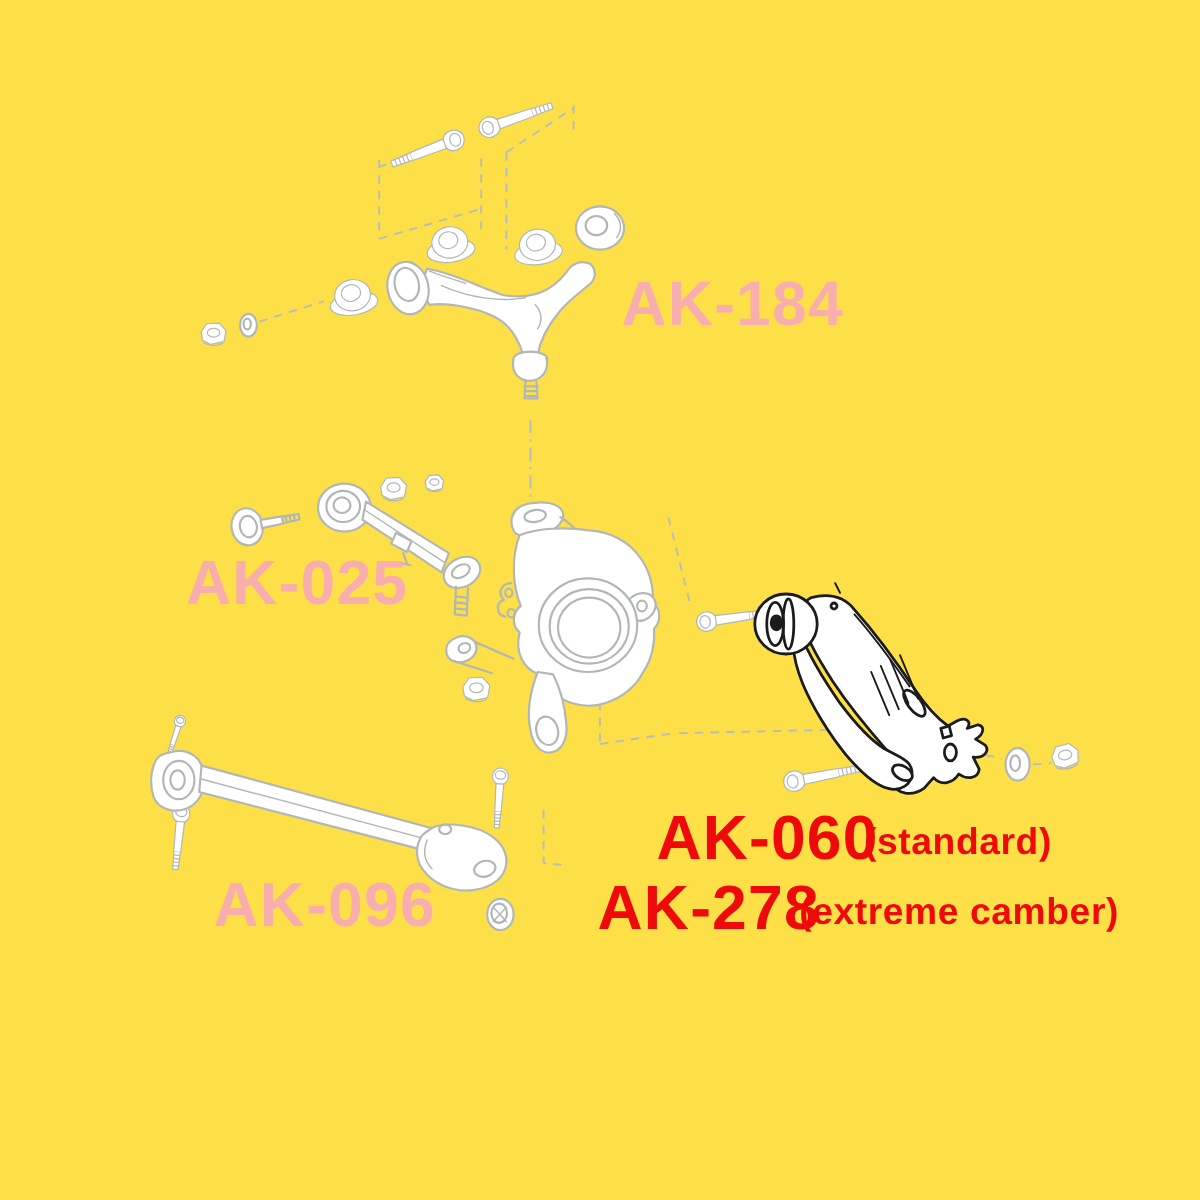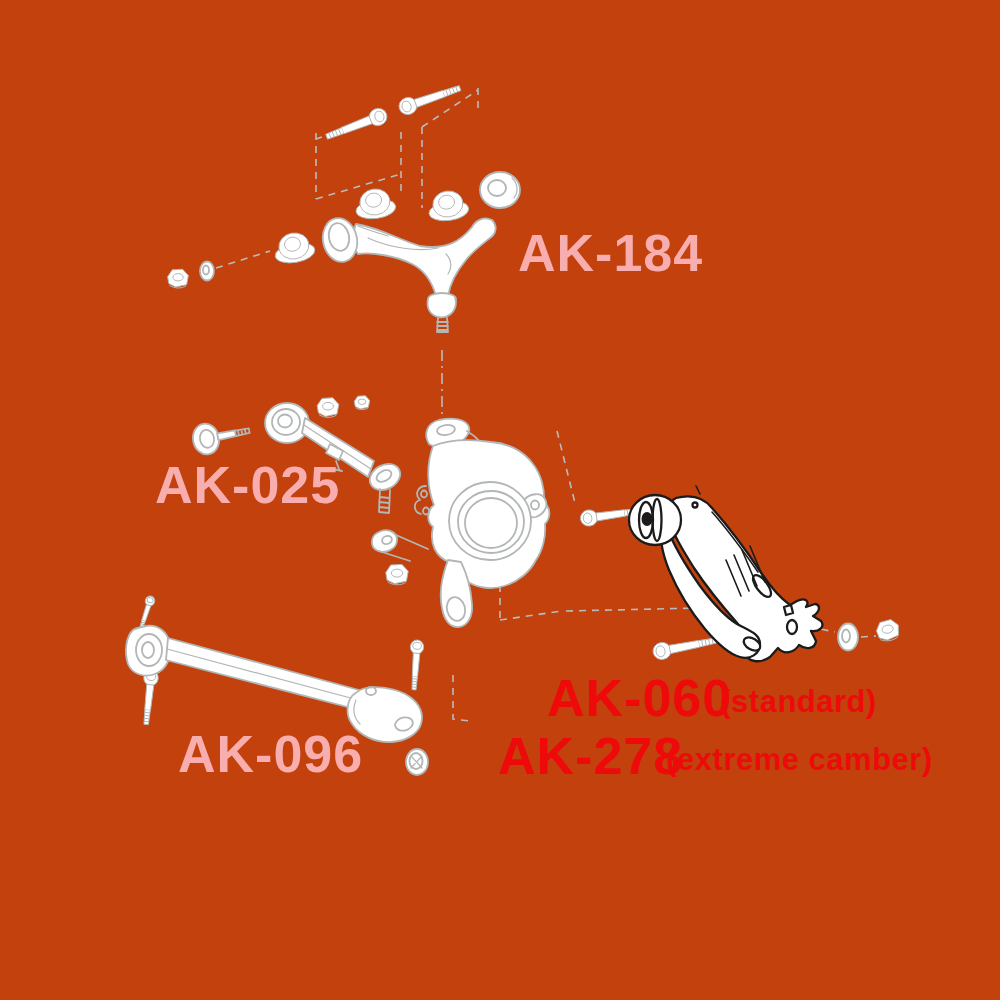--- a/index.html
+++ b/index.html
@@ -1,16 +1,16 @@
 <!DOCTYPE html>
 <html><head>
 <meta charset="utf-8">
 <style>
   html,body{margin:0;padding:0;background:#ffffff;}
-  .stage{position:relative;width:1000px;height:1000px;background:#c2410c;overflow:hidden;
+  .stage{position:relative;width:1000px;height:1000px;background:#fde047;overflow:hidden;
          font-family:"Liberation Sans", sans-serif;}
   svg{display:block;}
   .g{stroke:#b3b6b6;stroke-width:1.8;fill:none;stroke-linecap:round;stroke-linejoin:round;}
   .gf{stroke:#b3b6b6;stroke-width:1.8;fill:#ffffff;stroke-linejoin:round;}
   .gth{stroke:#b3b6b6;stroke-width:1.2;fill:none;stroke-linecap:round;}
   .dash{stroke:#b9bcbc;stroke-width:1.6;fill:none;stroke-dasharray:7 6;}
   .dashdot{stroke:#b9bcbc;stroke-width:1.6;fill:none;stroke-dasharray:11 5 2 5;}
   .d{stroke:#1b1b1b;stroke-width:2.3;fill:none;stroke-linecap:round;stroke-linejoin:round;}
   .df{stroke:#1b1b1b;stroke-width:2.3;fill:#ffffff;stroke-linejoin:round;}
   .dth{stroke:#1b1b1b;stroke-width:1.6;fill:none;stroke-linecap:round;}

